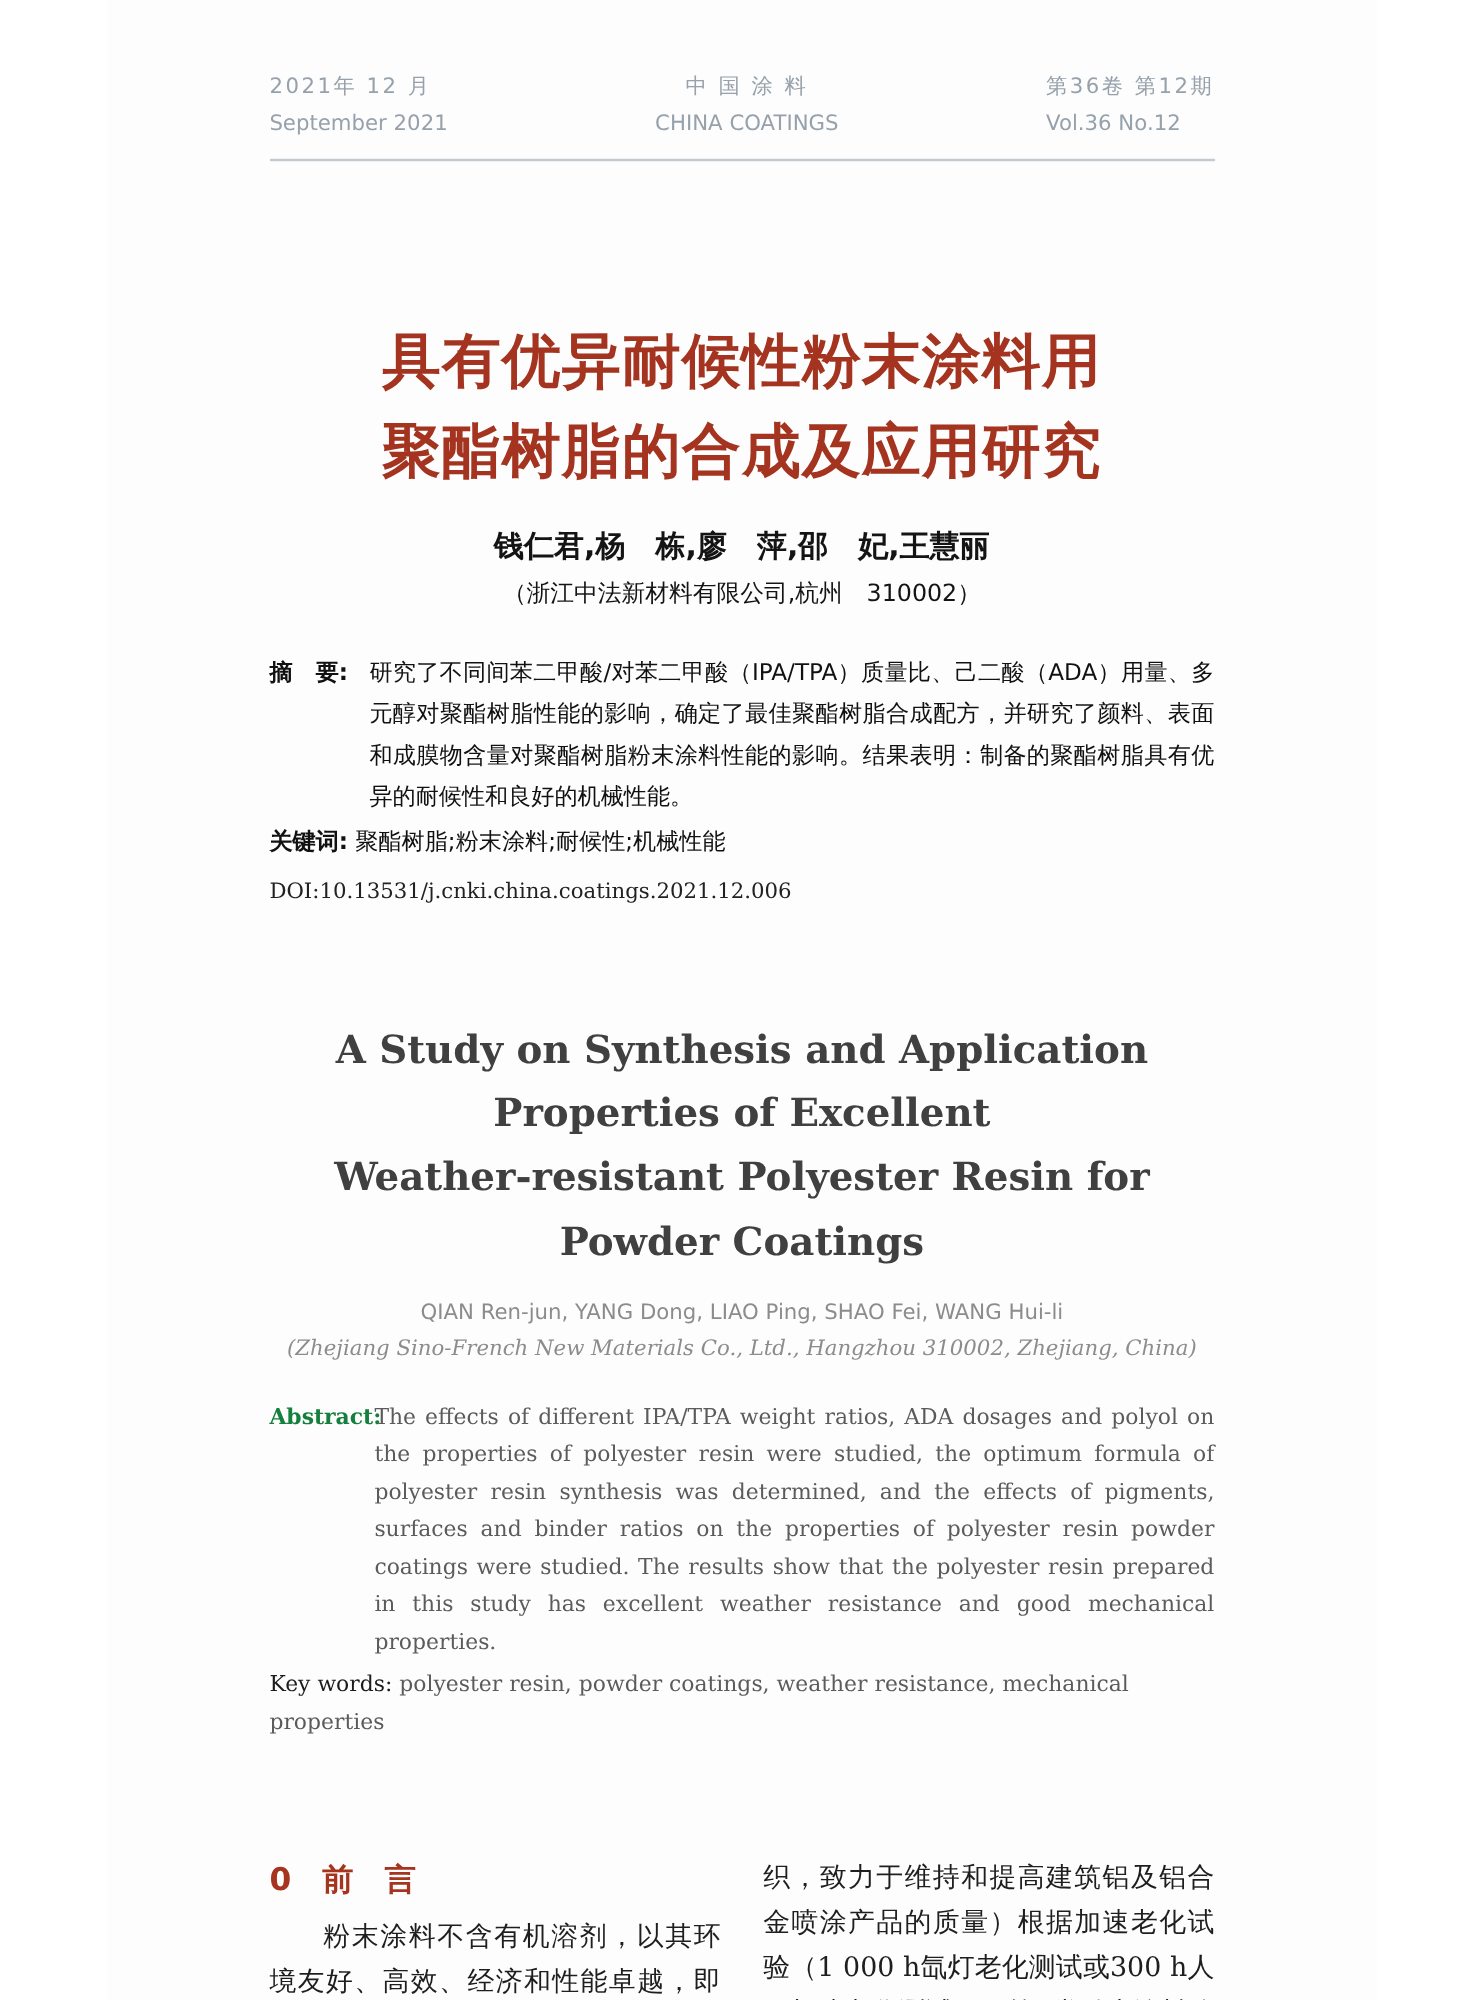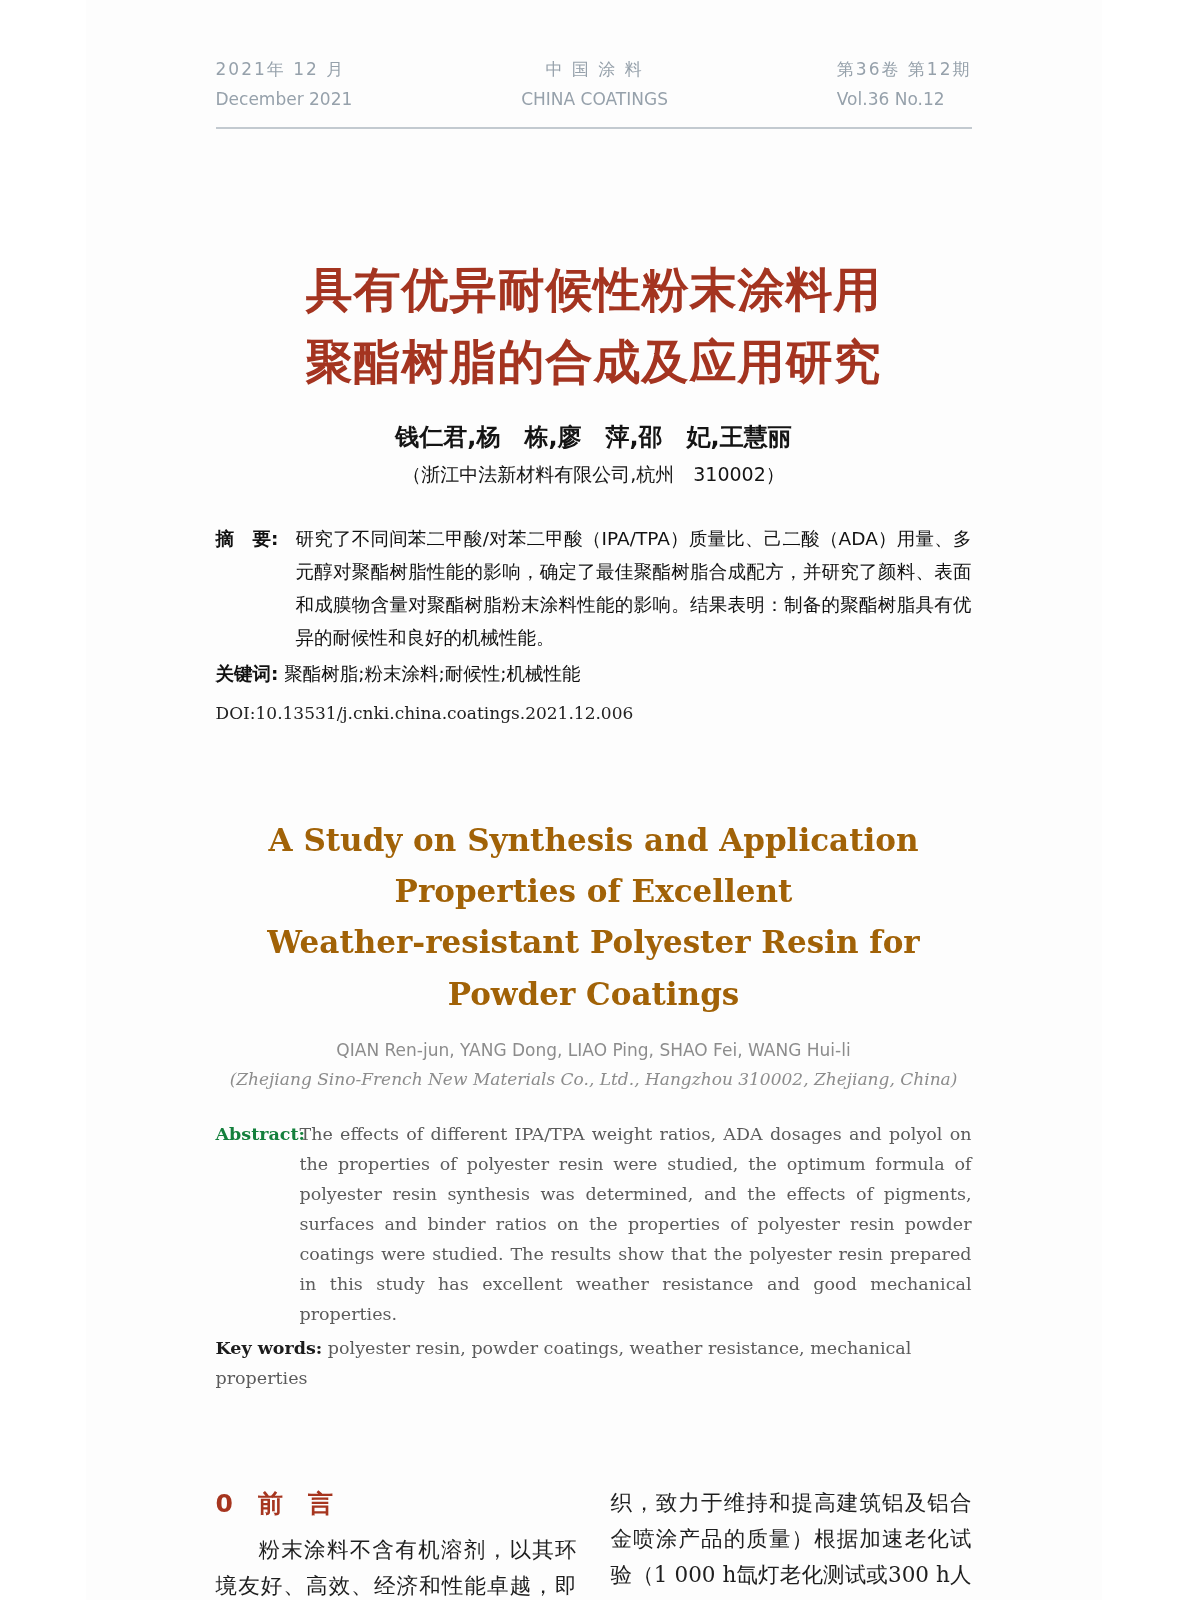--- a/index.html
+++ b/index.html
@@ -54,41 +54,41 @@
   .meta-row .meta-mid { margin-right: 130px; }
   .doi-line {
     margin-top: 13px; font-family: "DejaVu Serif", "Liberation Serif", serif;
     font-size: 17px; color: #222; font-weight: normal;
   }
 
   
   .title-en {
     margin-top: 92px; text-align: center;
     font-family: "DejaVu Serif", "Liberation Serif", serif;
-    font-size: 31px; font-weight: bold; color: #a16207; line-height: 1.65;
+    font-size: 31px; font-weight: bold; color: #404040; line-height: 1.65;
   }
   .authors-en { margin-top: 20px; text-align: center; font-size: 17px; color: #8c8c8c; }
   .affil-en {
     margin-top: 9px; text-align: center;
     font-family: "DejaVu Serif", "Liberation Serif", serif;
     font-style: italic; font-size: 17px; color: #8c8c8c;
   }
   .abstract-en {
     position: relative; margin-top: 30px; padding-left: 84px;
     font-family: "DejaVu Serif", "Liberation Serif", serif;
     font-size: 17.5px; line-height: 30px; color: #5b5b5b; text-align: justify;
   }
   .abstract-en .hang-label {
     position: absolute; left: 0; top: 0; font-weight: bold; color: #15803d;
   }
   .keywords-en {
     margin-top: 4px; font-family: "DejaVu Serif", "Liberation Serif", serif;
     font-size: 17.5px; line-height: 30px; color: #5b5b5b;
   }
-  .keywords-en .kw-label { font-weight: bold; color: #1c1c1c; }
+  .keywords-en .kw-label { font-weight: normal; color: #1c1c1c; }
 
   
   .body-cols { display: flex; gap: 34px; margin-top: 92px; }
   .col { flex: 1 1 0; }
   .section-heading {
     font-size: 25px; font-weight: bold; color: #a6351f;
     margin-top: 2px; margin-bottom: 12px;
   }
   .body-text {
     font-family: "DejaVu Serif", "Liberation Serif", serif;
@@ -99,21 +99,21 @@
 </style>
 </head>
 <body>
 
 <div class="page">
   <div class="content">
 
     <header class="journal-header">
       <div class="jh-left">
         <div class="jh-cn">2021年 12 月</div>
-        <div>December 2021</div>
+        <div>September 2021</div>
       </div>
       <div class="jh-center">
         <div class="jh-cn">中 国 涂 料</div>
         <div>CHINA COATINGS</div>
       </div>
       <div class="jh-right">
         <div class="jh-cn">第36卷 第12期</div>
         <div>Vol.36  No.12</div>
       </div>
     </header>

